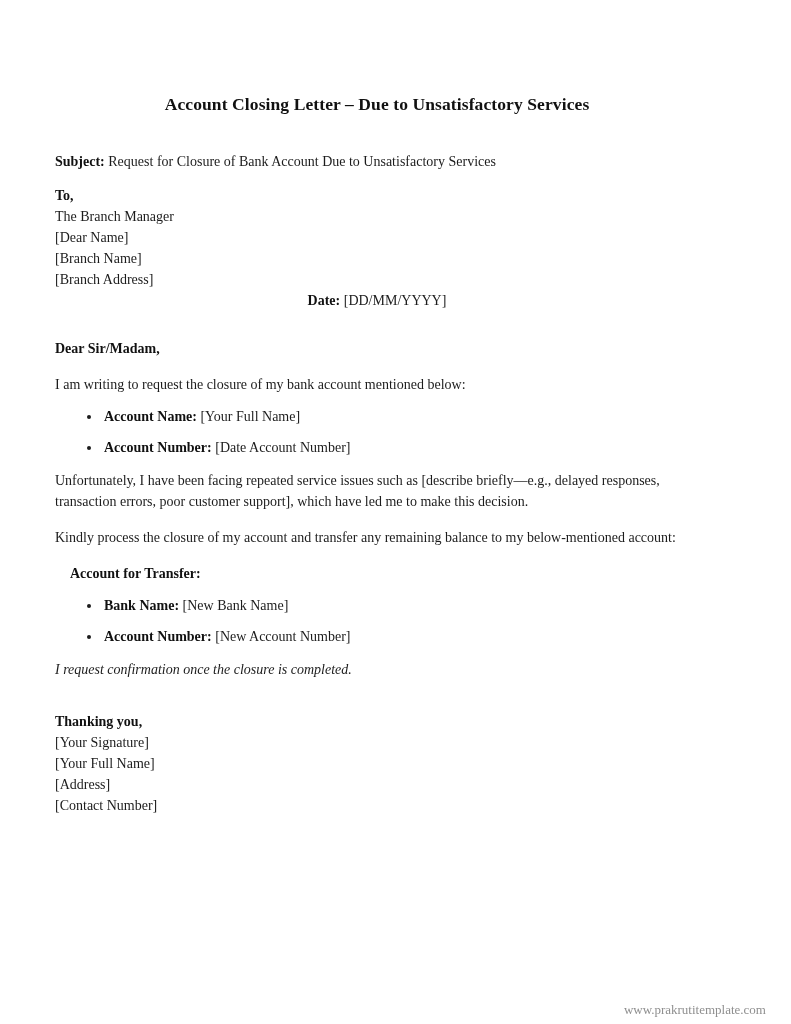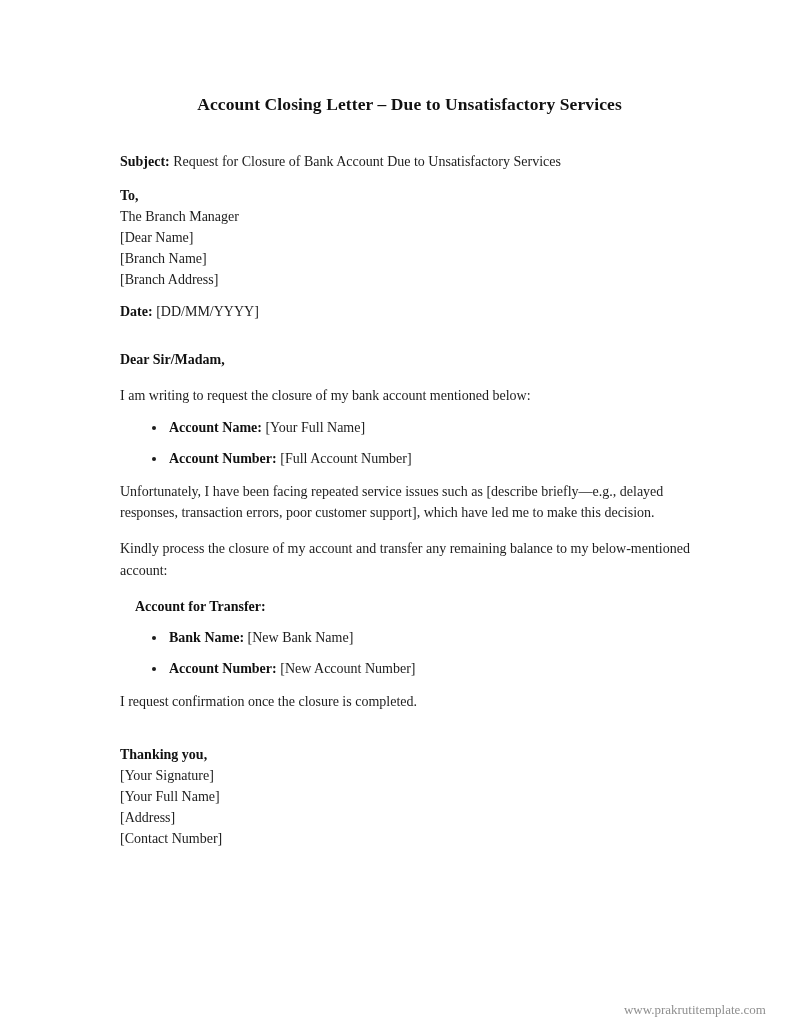--- a/index.html
+++ b/index.html
@@ -9,50 +9,50 @@
     width: 791px;
     height: 1024px;
     margin: 0 auto;
     background: #ffffff;
     font-family: "Liberation Serif", "DejaVu Serif", serif;
     font-size: 14px;
     color: #1c1c1c;
     overflow: hidden;
   }
   .content {
-    padding: 94px 92px 0 120px;
+    padding: 94px 92px 0 55px;
   }
   .doc-title {
     font-size: 17.5px;
     font-weight: bold;
     text-align: center;
     color: #111111;
     margin-bottom: 36px;
     letter-spacing: 0.1px;
   }
   p { line-height: 1.55; margin-bottom: 14px; }
   b, strong { font-weight: bold; color: #111111; }
   .subject-line { margin-bottom: 12px; }
   .to-label { font-weight: bold; color: #111111; line-height: 21px; }
   .addr-line { line-height: 21px; }
-  .date-line { margin-top: 11px; margin-bottom: 0; }
+  .date-line { margin-bottom: 0; text-align: center; }
   .salutation { font-weight: bold; color: #111111; margin-top: 27px; margin-bottom: 14px; }
   .intro { margin-bottom: 10px; }
   ul.detail-list {
     list-style: disc;
     margin: 0 0 12px 0;
     padding-left: 47px;
   }
   ul.detail-list li {
     margin-bottom: 10px;
     line-height: 21px;
     padding-left: 2px;
   }
   .transfer-heading { font-weight: bold; color: #111111; margin-bottom: 10px; margin-left: 15px; }
-  .confirmation { margin-bottom: 0; }
+  .confirmation { margin-bottom: 0; font-style: italic; }
   .closing-block { margin-top: 31px; }
   .closing-label { font-weight: bold; color: #111111; line-height: 21px; }
   .sig-line { line-height: 21px; }
   .footer {
     position: absolute;
     right: 25px;
     bottom: 6px;
     font-size: 13px;
     color: #8f8f8f;
     font-family: "Liberation Serif", "DejaVu Serif", serif;
@@ -75,21 +75,21 @@
     <div class="addr-line">[Branch Address]</div>
 
     <p class="date-line"><strong>Date:</strong> <span>[DD/MM/YYYY]</span></p>
 
     <p class="salutation">Dear Sir/Madam,</p>
 
     <p class="intro">I am writing to request the closure of my bank account mentioned below:</p>
 
     <ul class="detail-list">
       <li><strong>Account Name:</strong> <span>[Your Full Name]</span></li>
-      <li><strong>Account Number:</strong> <span>[Full Account Number]</span></li>
+      <li><strong>Account Number:</strong> <span>[Date Account Number]</span></li>
     </ul>
 
     <p>Unfortunately, I have been facing repeated service issues such as [describe briefly—e.g., delayed responses, transaction errors, poor customer support], which have led me to make this decision.</p>
 
     <p>Kindly process the closure of my account and transfer any remaining balance to my below-mentioned account:</p>
 
     <p class="transfer-heading">Account for Transfer:</p>
 
     <ul class="detail-list">
       <li><strong>Bank Name:</strong> <span>[New Bank Name]</span></li>

